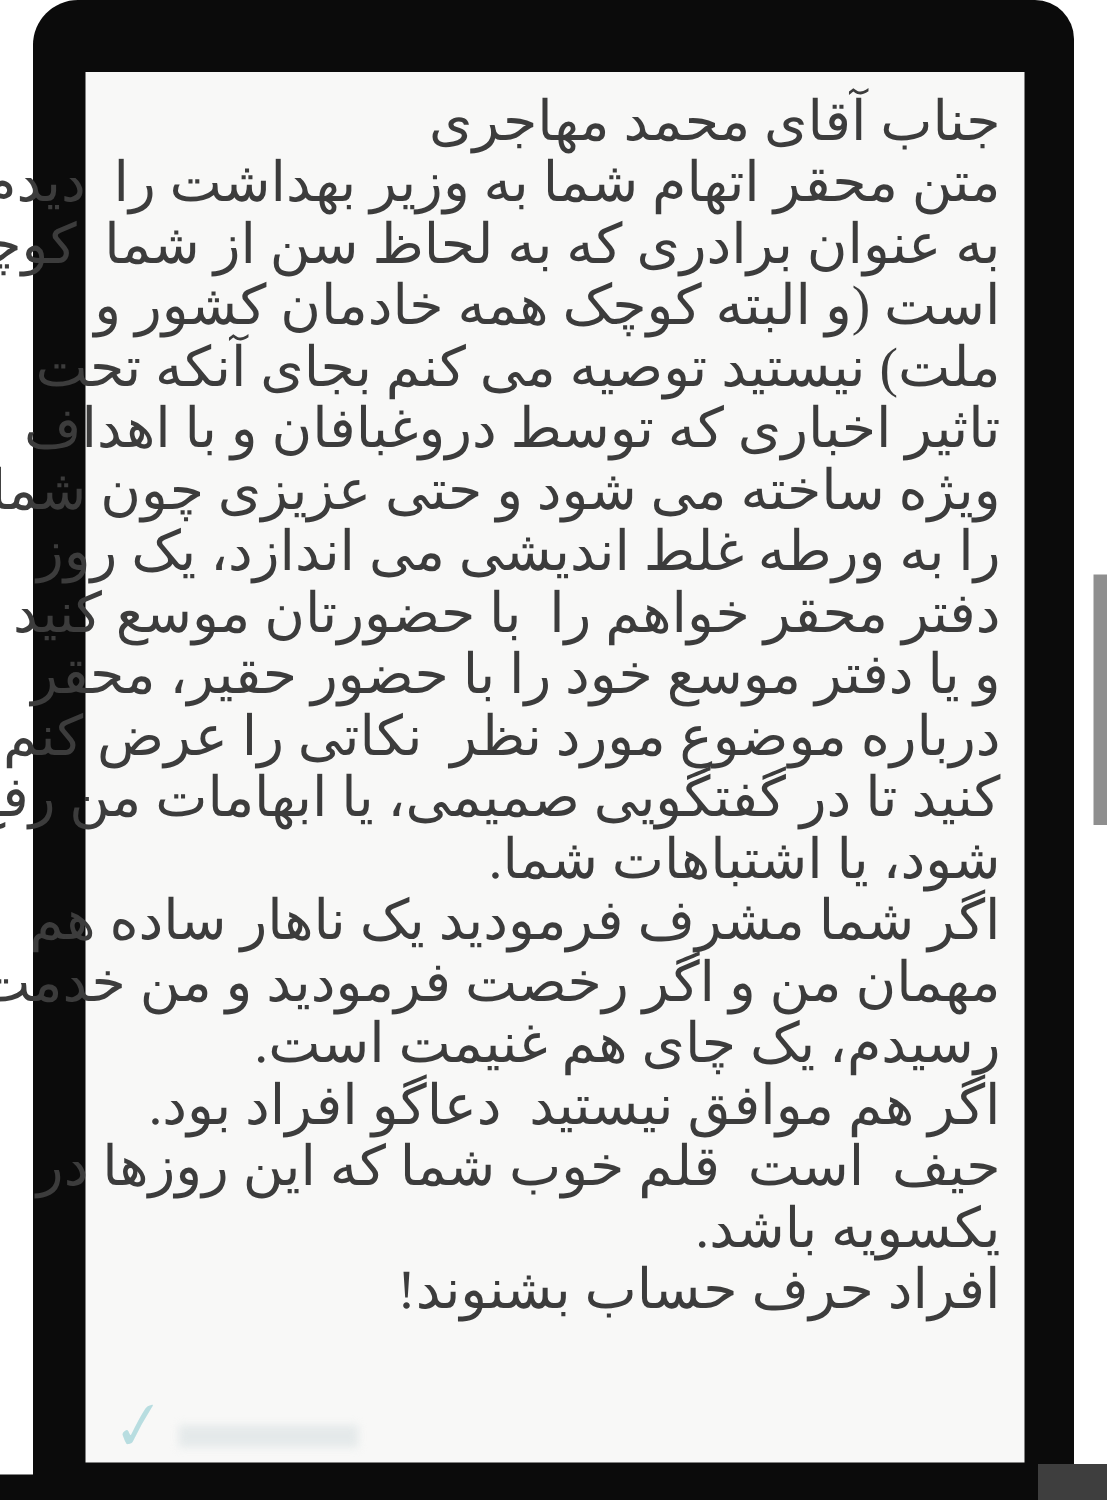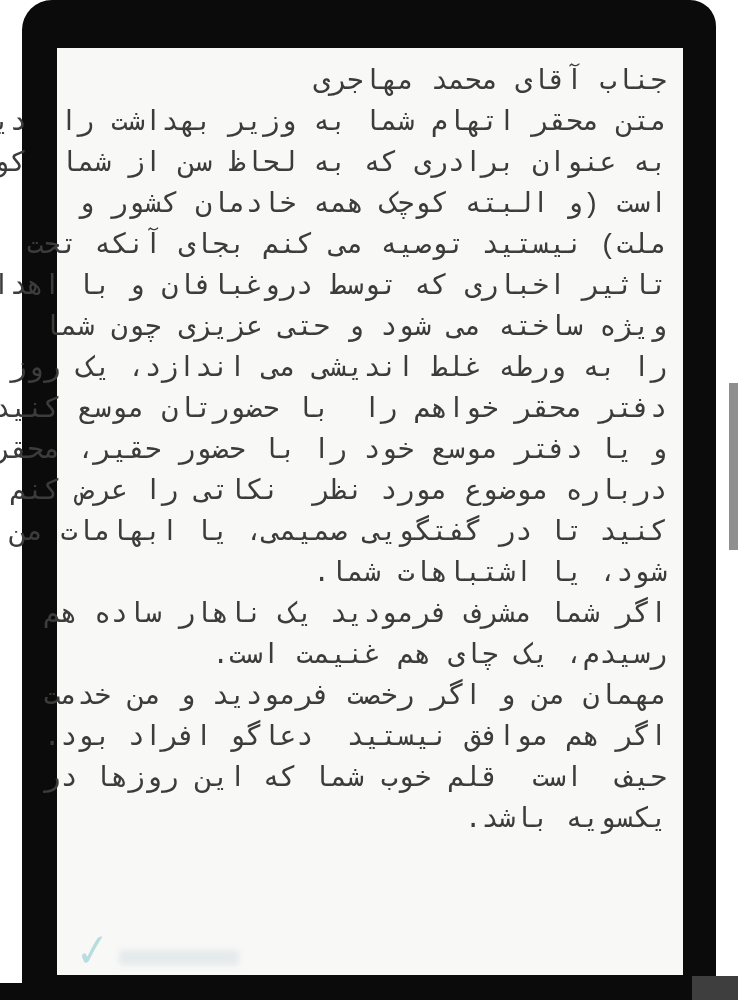--- a/index.html
+++ b/index.html
@@ -18,22 +18,22 @@
   }
   
   .paper{
     position:absolute;left:35px;top:48px;width:626px;height:927px;
     background:var(--paper,#f8f8f7);
   }
   .text{
     position:absolute;top:13px;right:16px;left:10px;
     direction:rtl;text-align:right;
     color:var(--text,#3c3c3c);
-    font-size:28px;line-height:41px;
-    font-family:Liberation Mono, monospace;
+    font-size:37px;line-height:41px;
+    font-family:Liberation Serif, serif;
   }
   .line{white-space:pre;overflow:visible;}
   
   .wm{
     position:absolute;left:18px;top:878px;
     font-size:42px;color:var(--watermark,#7ac3ca);opacity:.5;
     transform:rotate(-12deg) skewX(-8deg);
   }
   .wm-smudge{
     position:absolute;left:62px;top:902px;width:120px;height:15px;
@@ -73,25 +73,26 @@
         <div class="line">ملت) نیستید توصیه می کنم بجای آنکه تحت</div>
         <div class="line">تاثیر اخباری که توسط دروغبافان و با اهداف</div>
         <div class="line">ویژه ساخته می شود و حتی عزیزی چون شما</div>
         <div class="line">را به ورطه غلط اندیشی می اندازد، یک روز</div>
         <div class="line">دفتر محقر خواهم را  با حضورتان موسع کنید تا</div>
         <div class="line">و یا دفتر موسع خود را با حضور حقیر، محقر</div>
         <div class="line">درباره موضوع مورد نظر  نکاتی را عرض کنم</div>
         <div class="line">کنید تا در گفتگویی صمیمی، یا ابهامات من رفع</div>
         <div class="line">شود، یا اشتباهات شما.</div>
         <div class="line">اگر شما مشرف فرمودید یک ناهار ساده هم</div>
+        <div class="line">مهمان من و اگر رخصت فرمودید و من خدمت</div>
         <div class="line">رسیدم، یک چای هم غنیمت است.</div>
-        <div class="line">مهمان من و اگر رخصت فرمودید و من خدمت</div>
         <div class="line">اگر هم موافق نیستید  دعاگو افراد بود.</div>
         <div class="line">حیف  است  قلم خوب شما که این روزها در</div>
         <div class="line">یکسویه باشد.</div>
+        <div class="line">افراد حرف حساب بشنوند!</div>
       </div>
       <div class="wm">✓</div>
       <div class="wm-smudge"></div>
     </div>
   </div>
 
   <div class="bottom-left-crop"></div>
   <div class="bottom-right-crop"></div>
 
   <div class="scrollbar">

